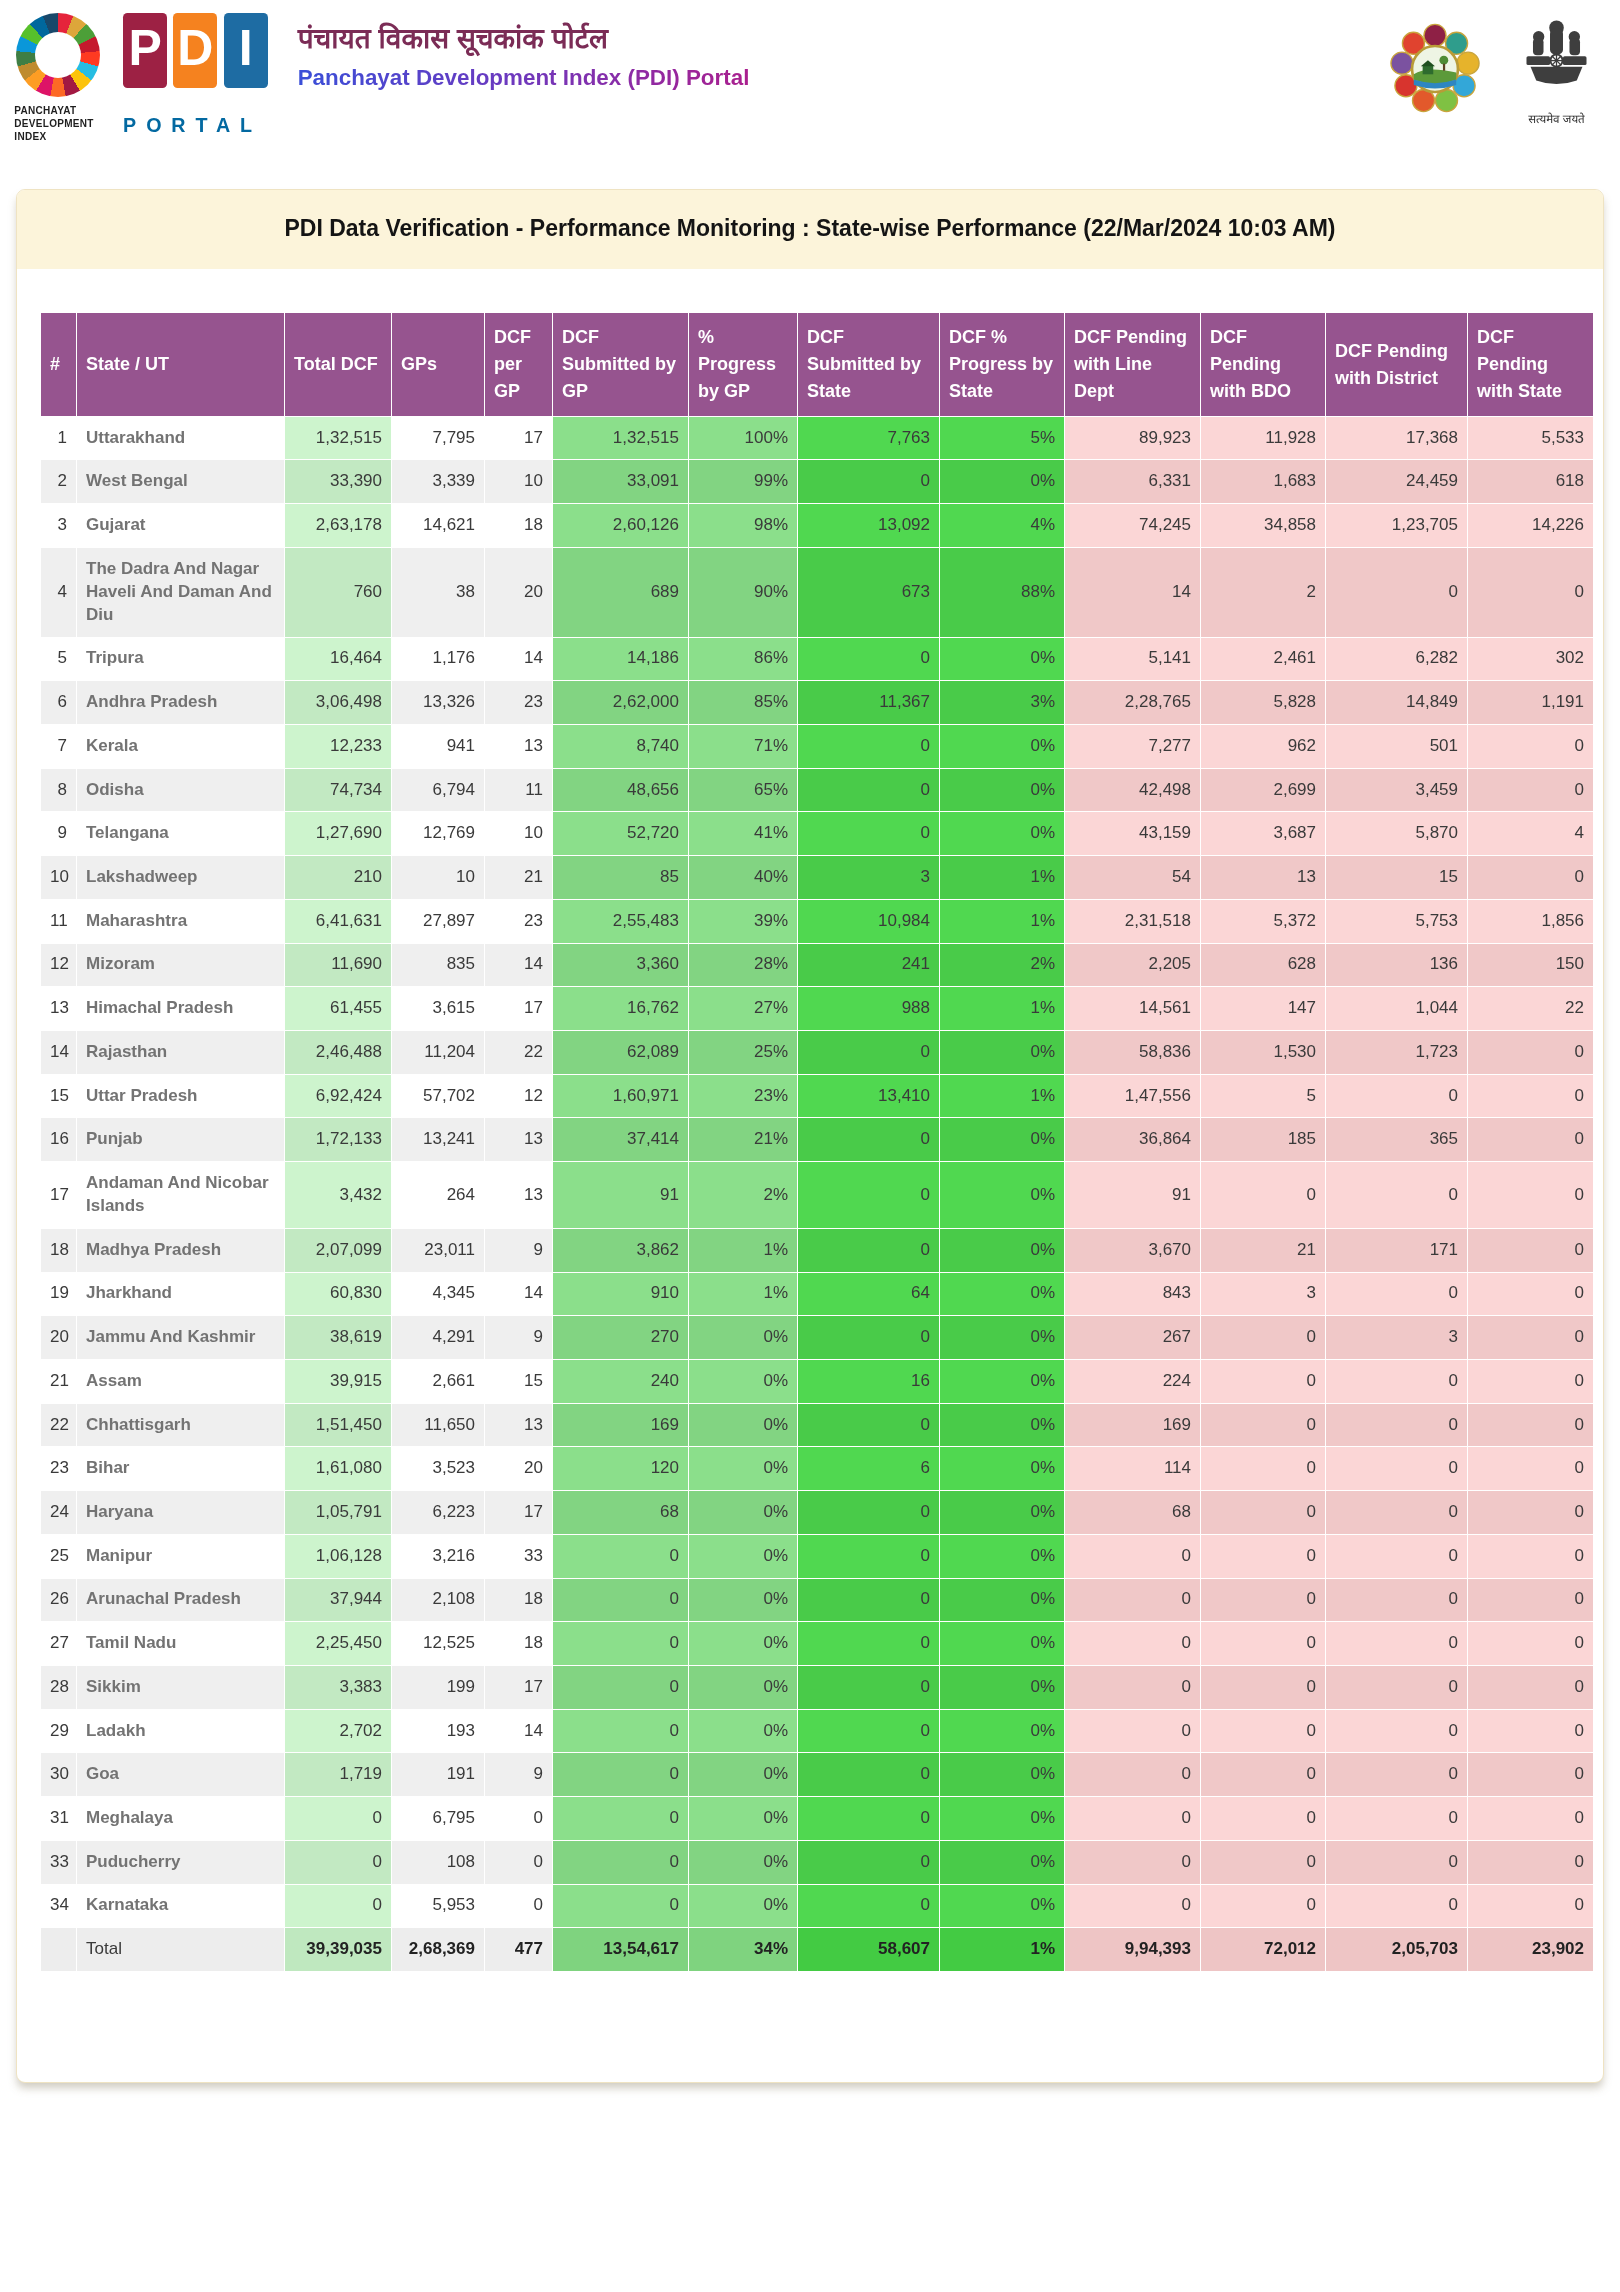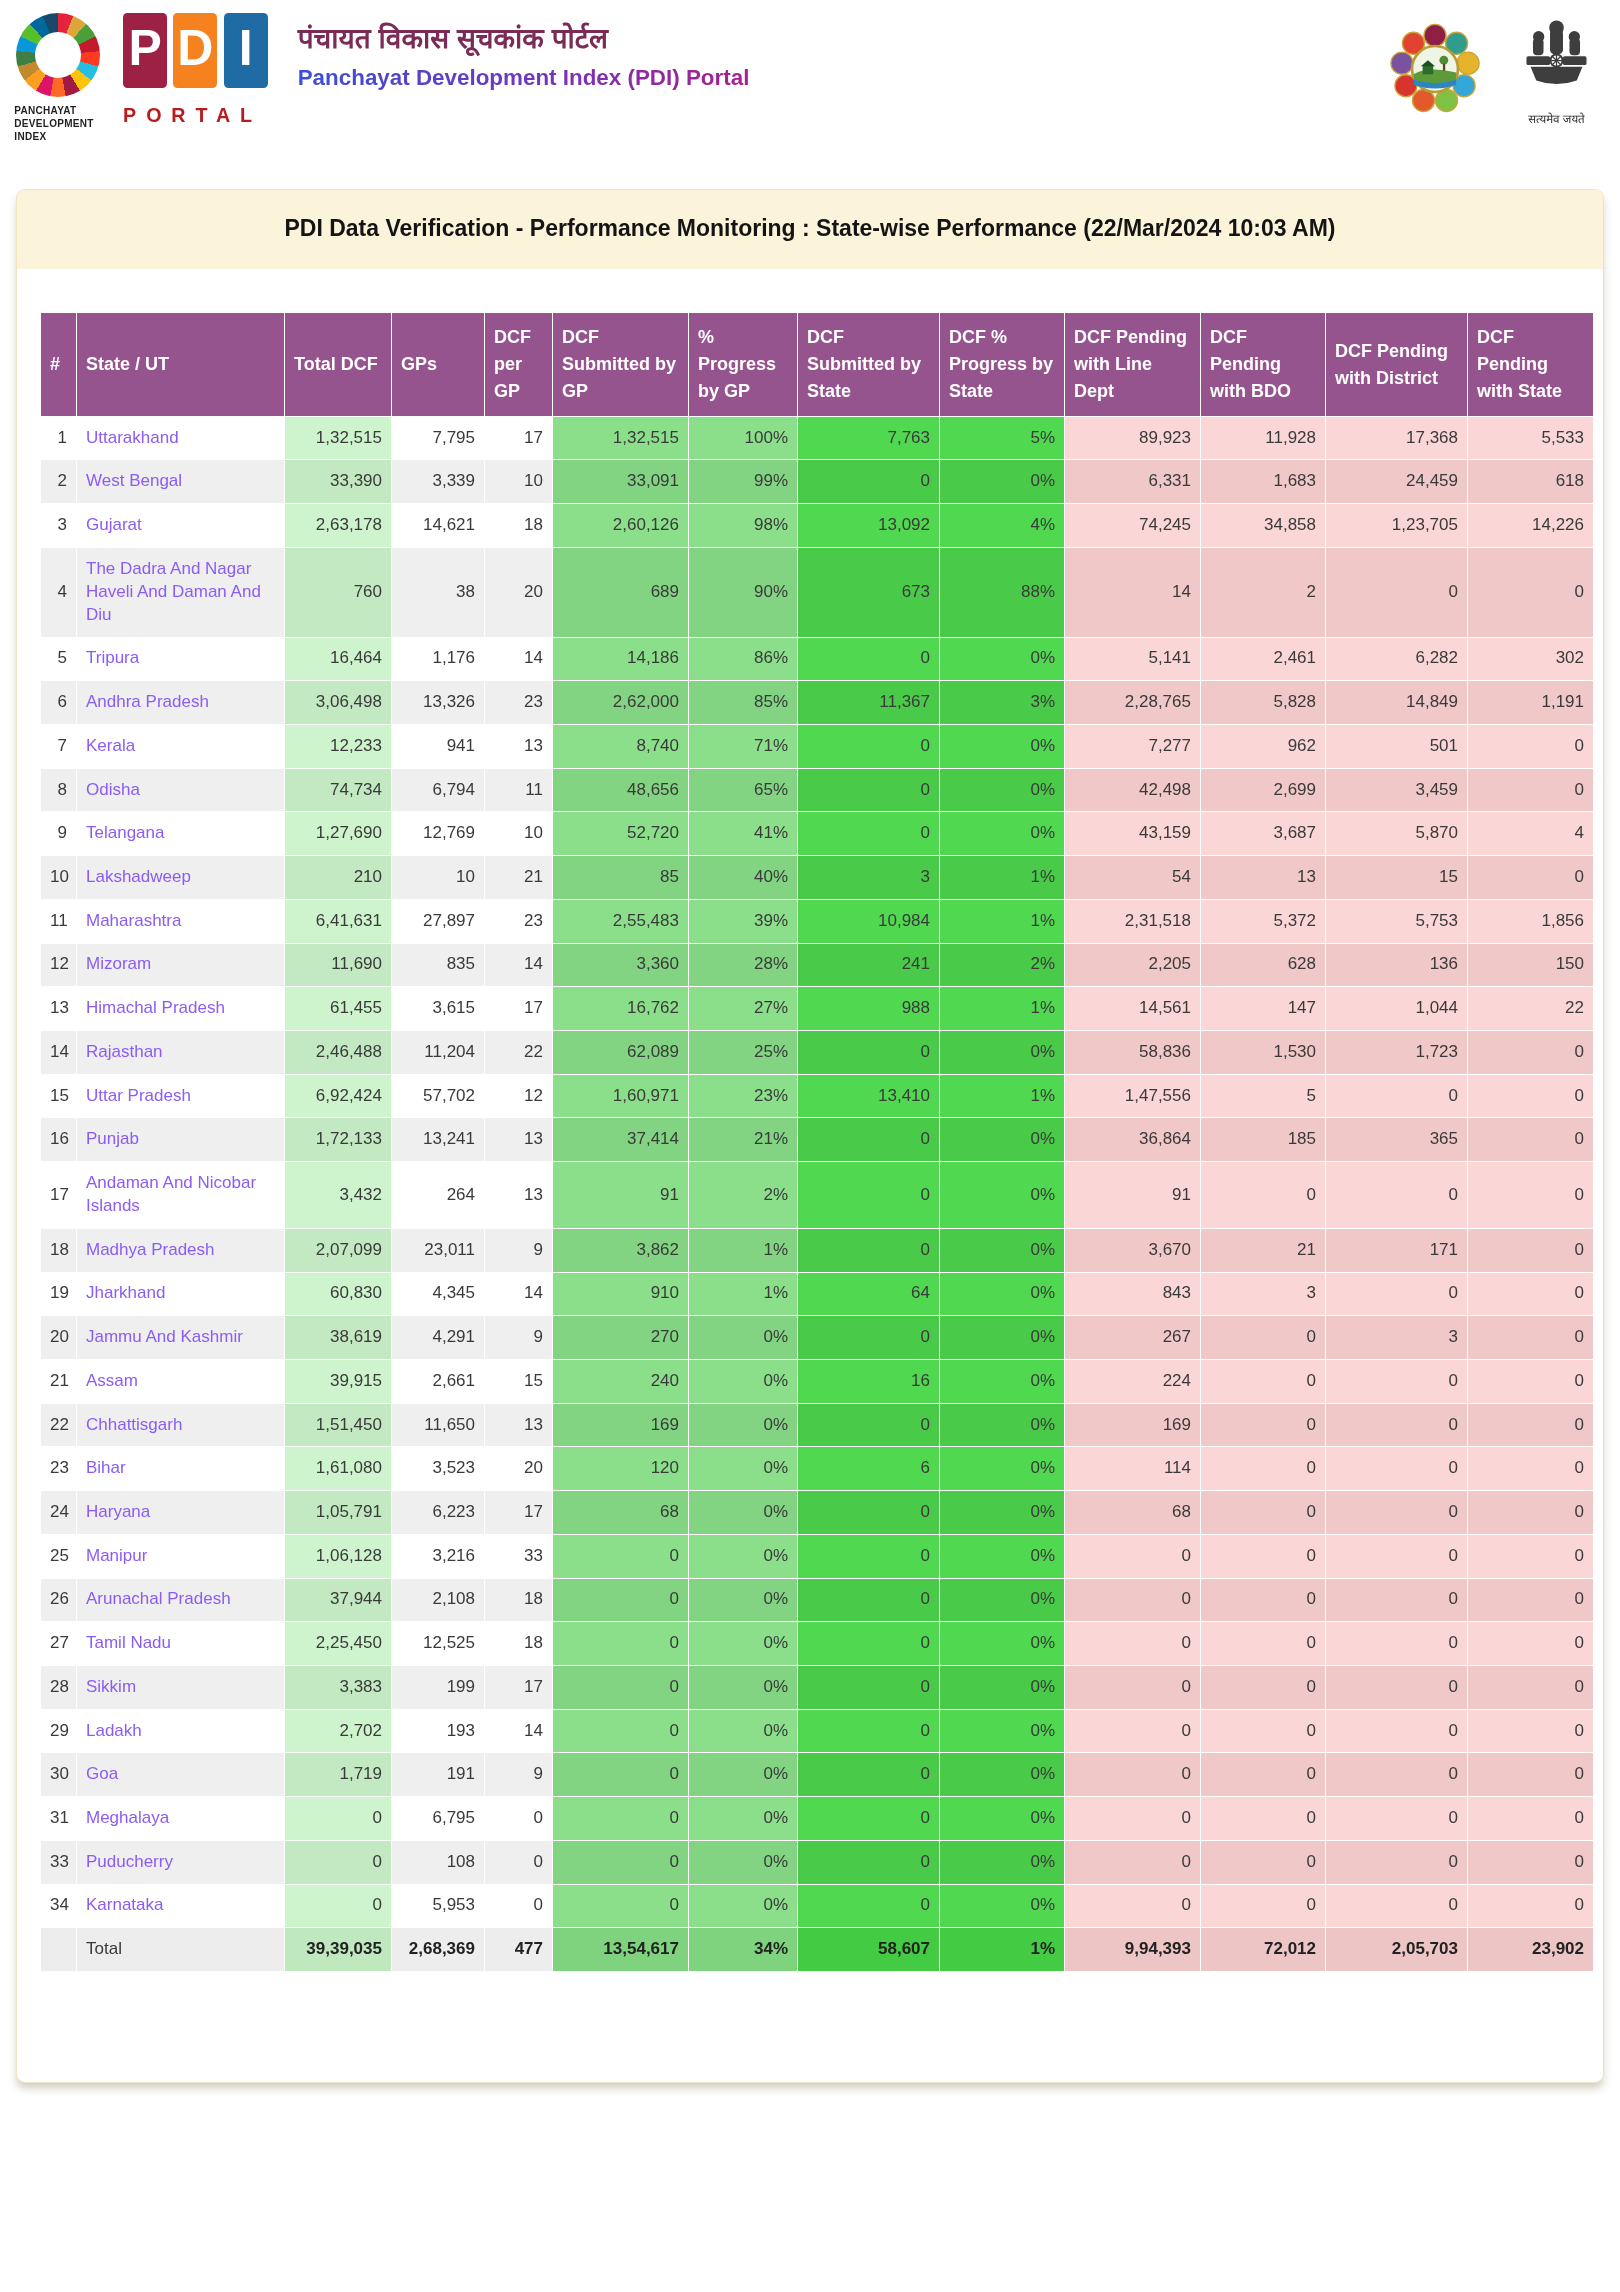--- a/index.html
+++ b/index.html
@@ -24,21 +24,21 @@
   }
   .sdg-wheel::after { content:""; position:absolute; inset:19px; background:#fff; border-radius:50%; }
   .logo-caption { margin-top:7.2px; font-size:10px; font-weight:bold; color:#1f1f1f; line-height:1.3; letter-spacing:0.3px; }
   .blocks-col { margin-left:1.8px; }
   .pdi-blocks { display:flex; gap:6.3px; }
   .block { width:44px; height:75px; border-radius:4.5px; color:#fff; font-size:50px; font-weight:bold;
            display:flex; align-items:center; justify-content:center; padding-bottom:3.6px; }
   .block.b-p { background:#9d2144; }
   .block.b-d { background:#f5821f; }
   .block.b-i { background:#1e6ca3; }
-  .portal-label { margin-top:16px; font-size:19.7px; font-weight:bold; color:#b91c1c; letter-spacing:9.9px; }
+  .portal-label { margin-top:26px; font-size:19.7px; font-weight:bold; color:#0369a1; letter-spacing:9.9px; }
 
   .titles { margin-left:30px; padding-top:5.4px; }
   .title-hi { font-size:28px; font-weight:bold; color:#7b2c56; }
   .title-en { font-size:22.4px; font-weight:bold; color:#5a35b8; margin-top:9px; }
   @supports ((-webkit-background-clip:text)) {
     .title-en {
       background:linear-gradient(90deg,#3a4fd8 0%,#6a3ac0 45%,#aa1f8e 100%);
       -webkit-background-clip:text; background-clip:text;
       color:transparent;
     }
@@ -74,21 +74,21 @@
 
   th, td { border:1.8px solid #ffffff; }
   th {
     background:#96548f; color:#ffffff; font-weight:600; font-size:18px;
     text-align:left; vertical-align:middle; padding:10.7px 9px; line-height:1.5;
   }
   td {
     font-size:17px; color:#3a3a3a; padding:9.9px 9px; text-align:right;
     vertical-align:middle; line-height:1.35;
   }
-  td.c-state { text-align:left; font-weight:normal; color:#8b5cf6; }
+  td.c-state { text-align:left; font-weight:bold; color:#737373; }
   td.c-num { color:#3a3a3a; }
 
   
   tbody tr:nth-child(even) td.c-num,
   tbody tr:nth-child(even) td.c-state,
   tbody tr:nth-child(even) td.c-plain   { background:#efefef; }
   tbody tr:nth-child(odd)  td.c-num,
   tbody tr:nth-child(odd)  td.c-state,
   tbody tr:nth-child(odd)  td.c-plain   { background:#ffffff; }
 

